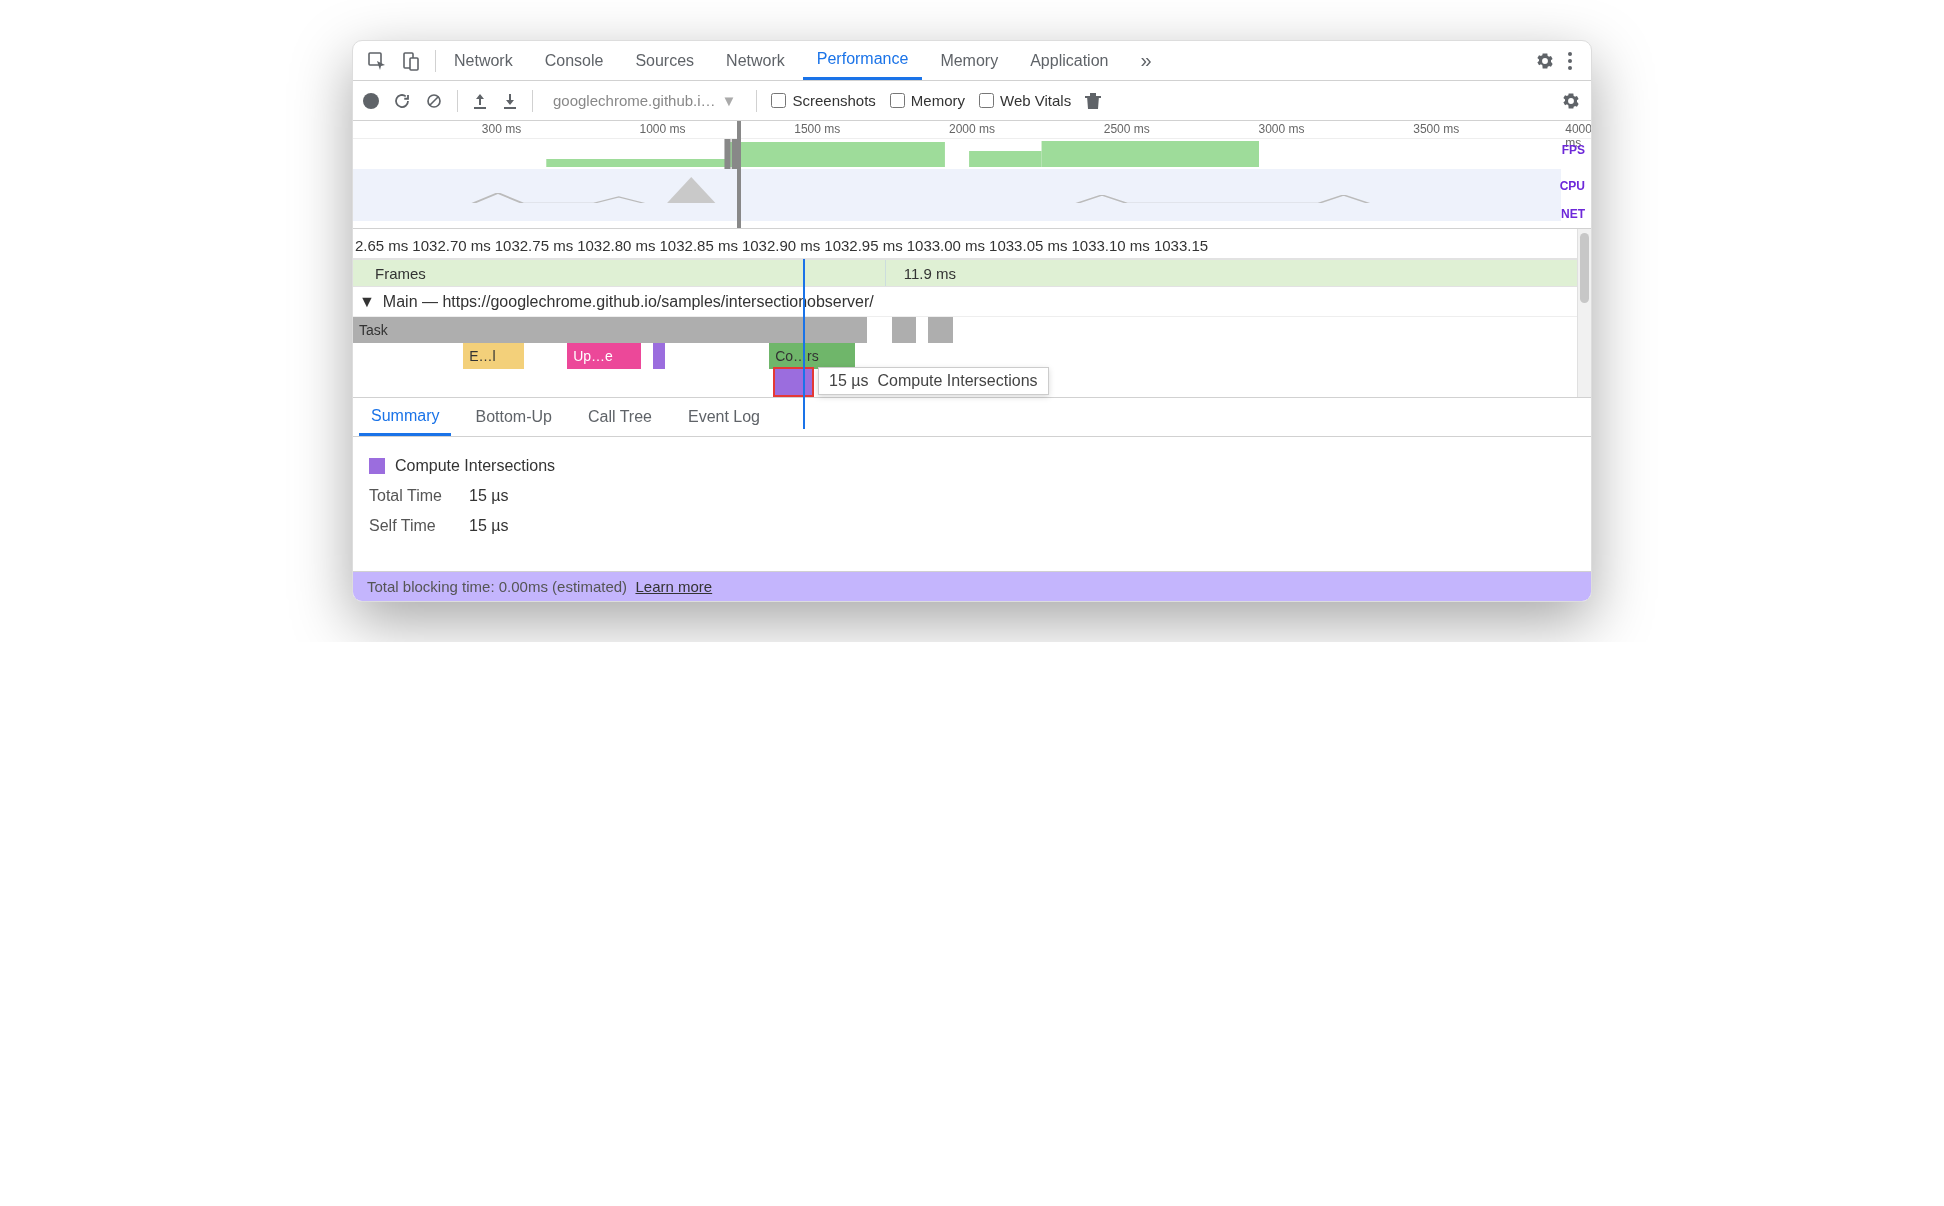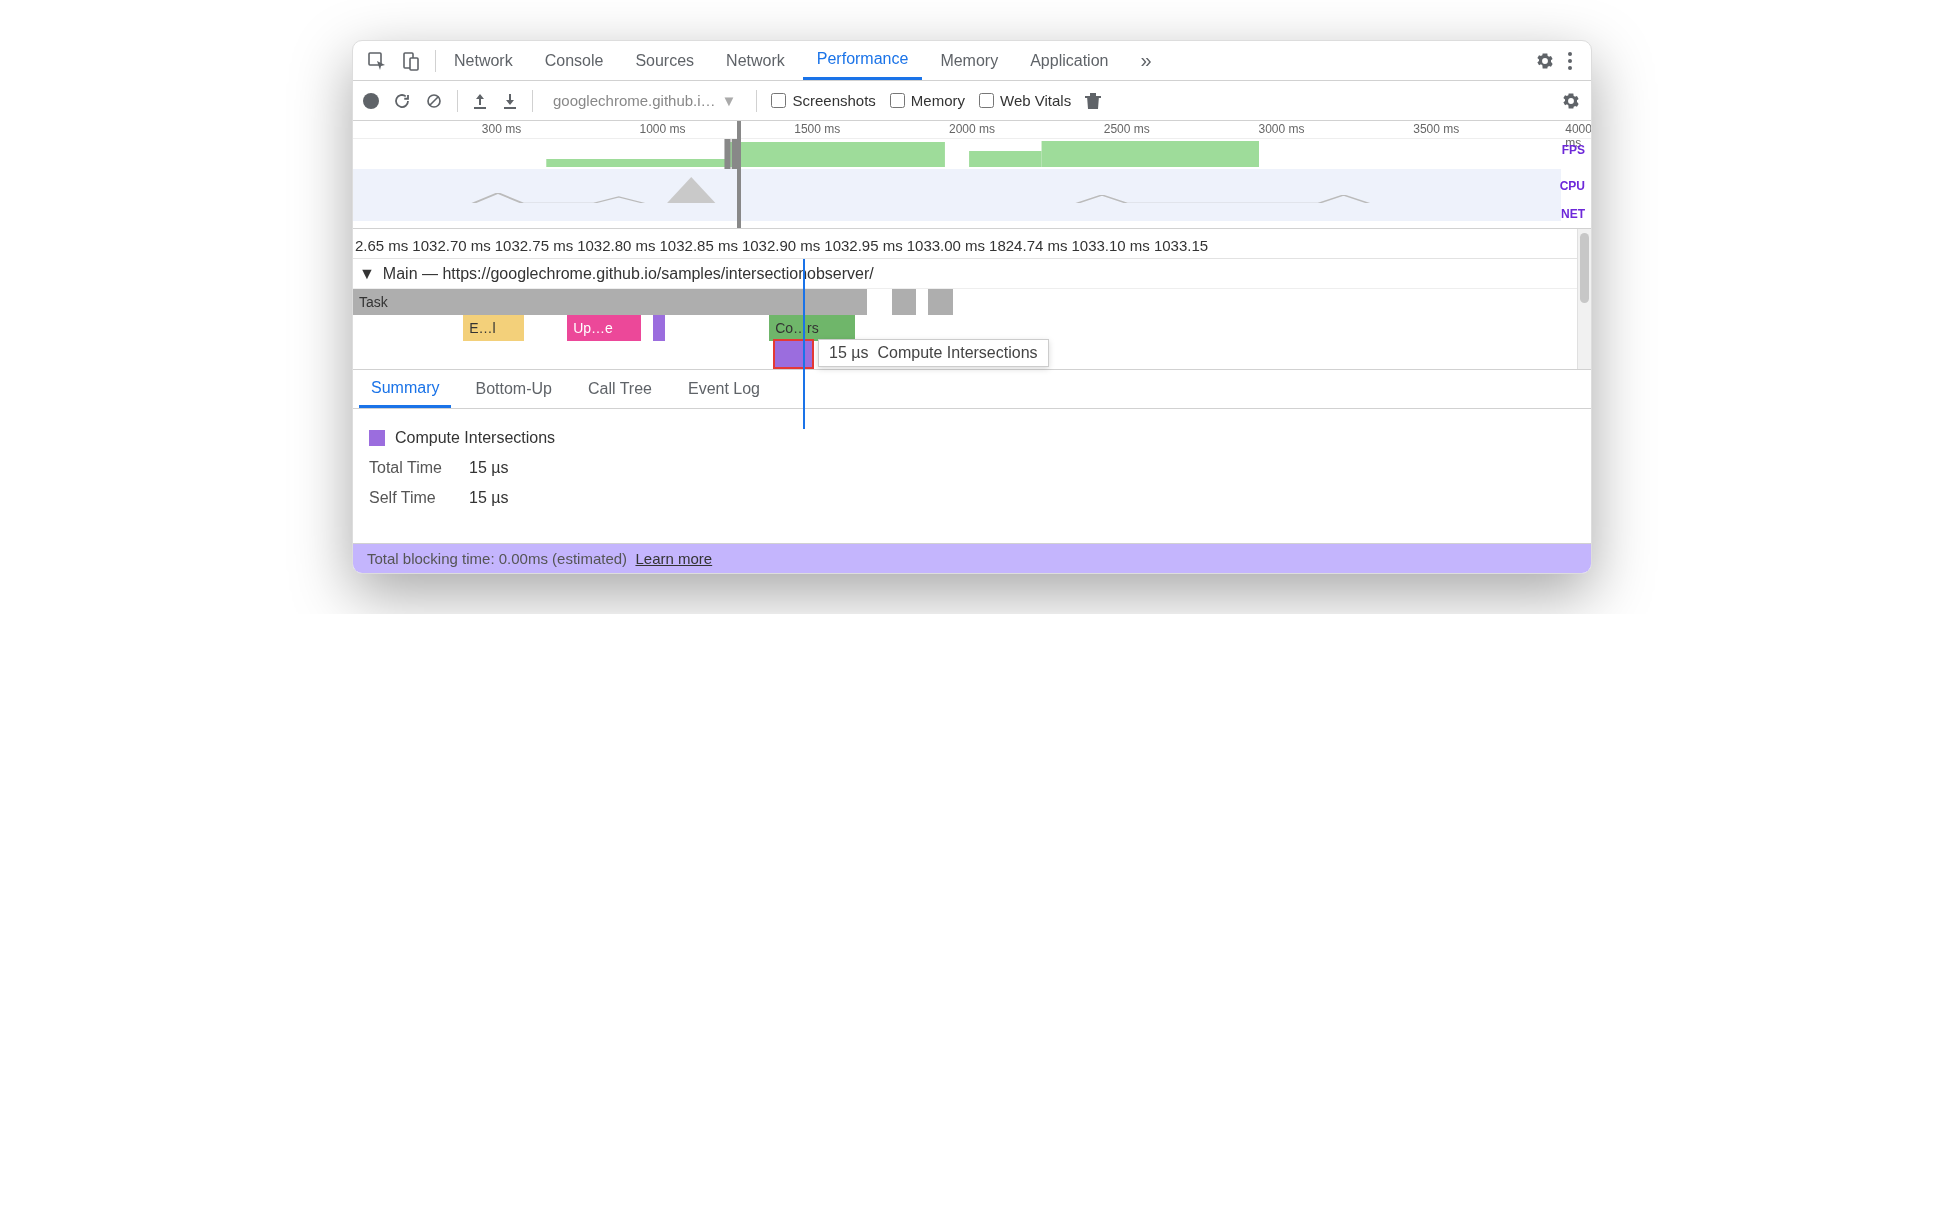--- a/index.html
+++ b/index.html
@@ -200,28 +200,33 @@
     <div class="main">
       <div class="fine-ruler">
         <span class="tick">2.65 ms</span>
         <span class="tick">1032.70 ms</span>
         <span class="tick">1032.75 ms</span>
         <span class="tick">1032.80 ms</span>
         <span class="tick">1032.85 ms</span>
         <span class="tick">1032.90 ms</span>
         <span class="tick">1032.95 ms</span>
         <span class="tick">1033.00 ms</span>
-        <span class="tick">1824.74 ms</span>
+        <span class="tick">1033.05 ms</span>
         <span class="tick">1033.10 ms</span>
         <span class="tick">1033.15</span>
       </div>
 
       <div style="position:relative;">
         <div class="playhead" style="left:36.8%; height:170px;"></div>
 
+        <div class="frames-row">
+          <span class="label">Frames</span>
+          <div class="gap" style="position:absolute;left:43.5%;width:2px;"></div>
+          <span style="position:absolute;left:45%;">11.9 ms</span>
+        </div>
 
         <div class="main-hdr">
           <span>▼</span>
           <span>
             <span>Main —</span>
             <span>https://googlechrome.github.io/samples/intersectionobserver/</span>
           </span>
         </div>
 
         <div class="flame-area">

